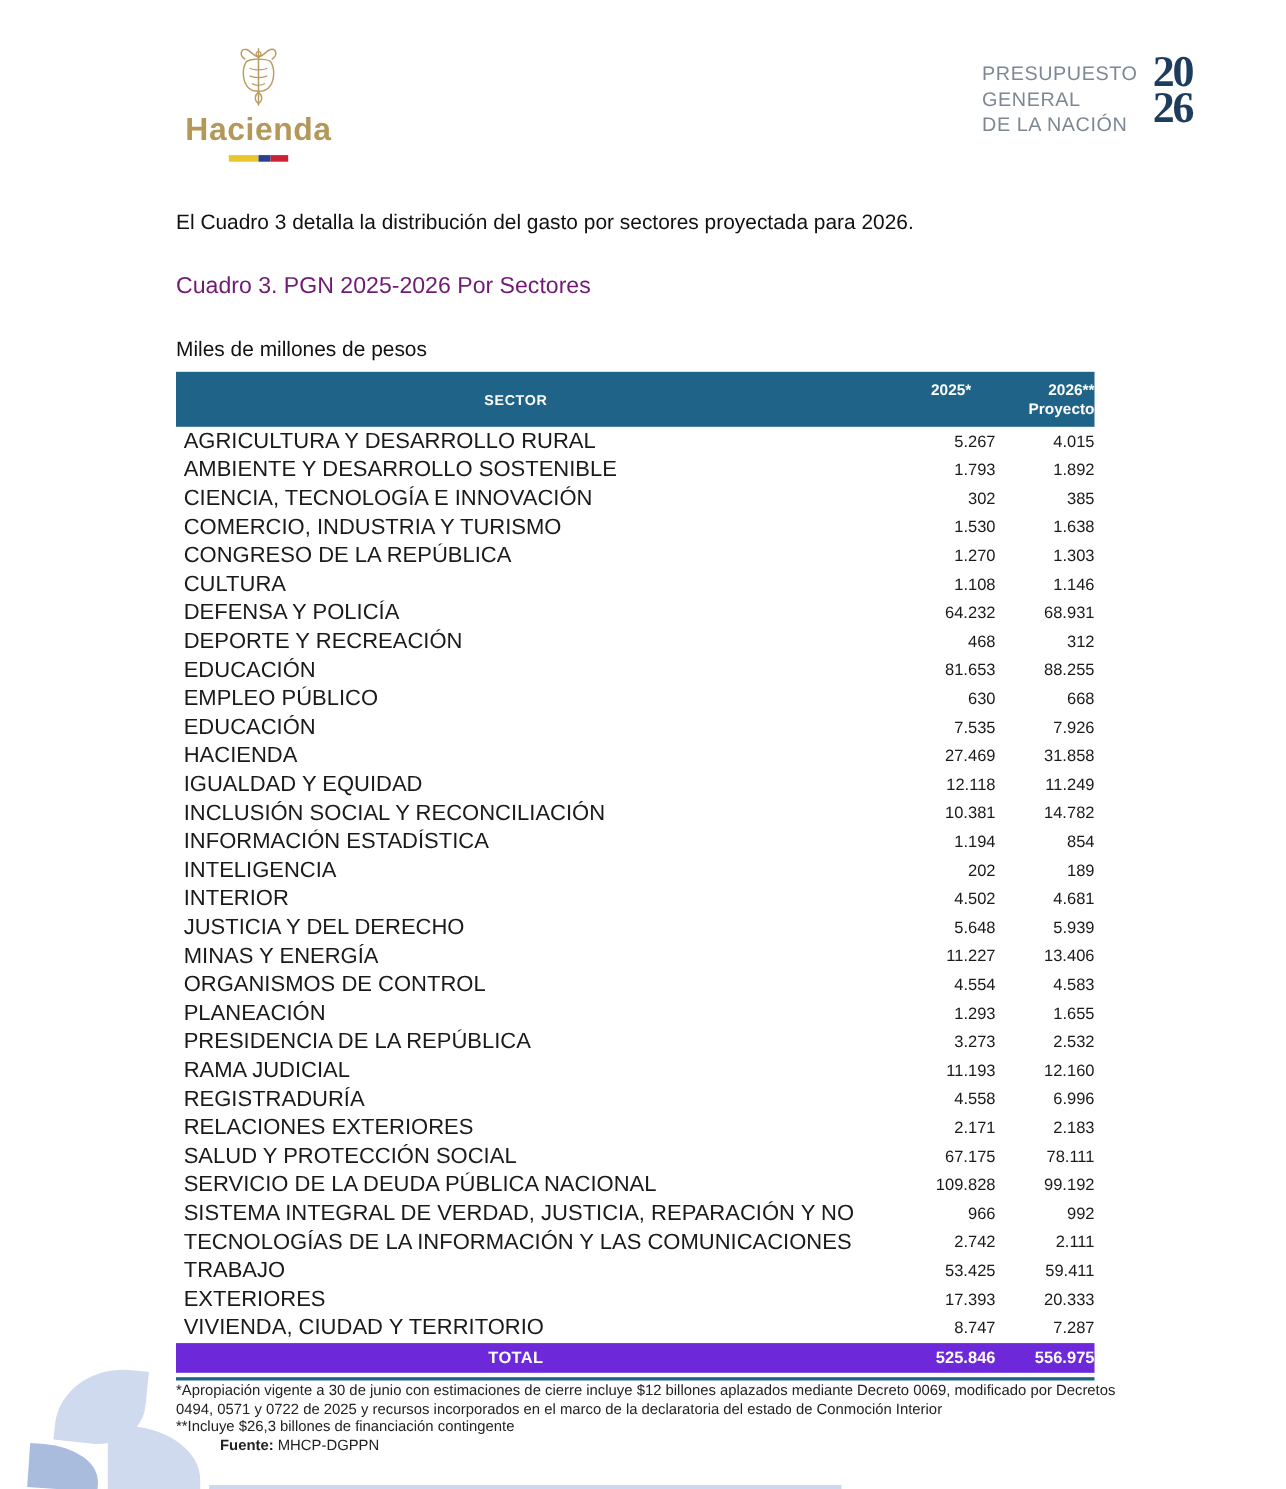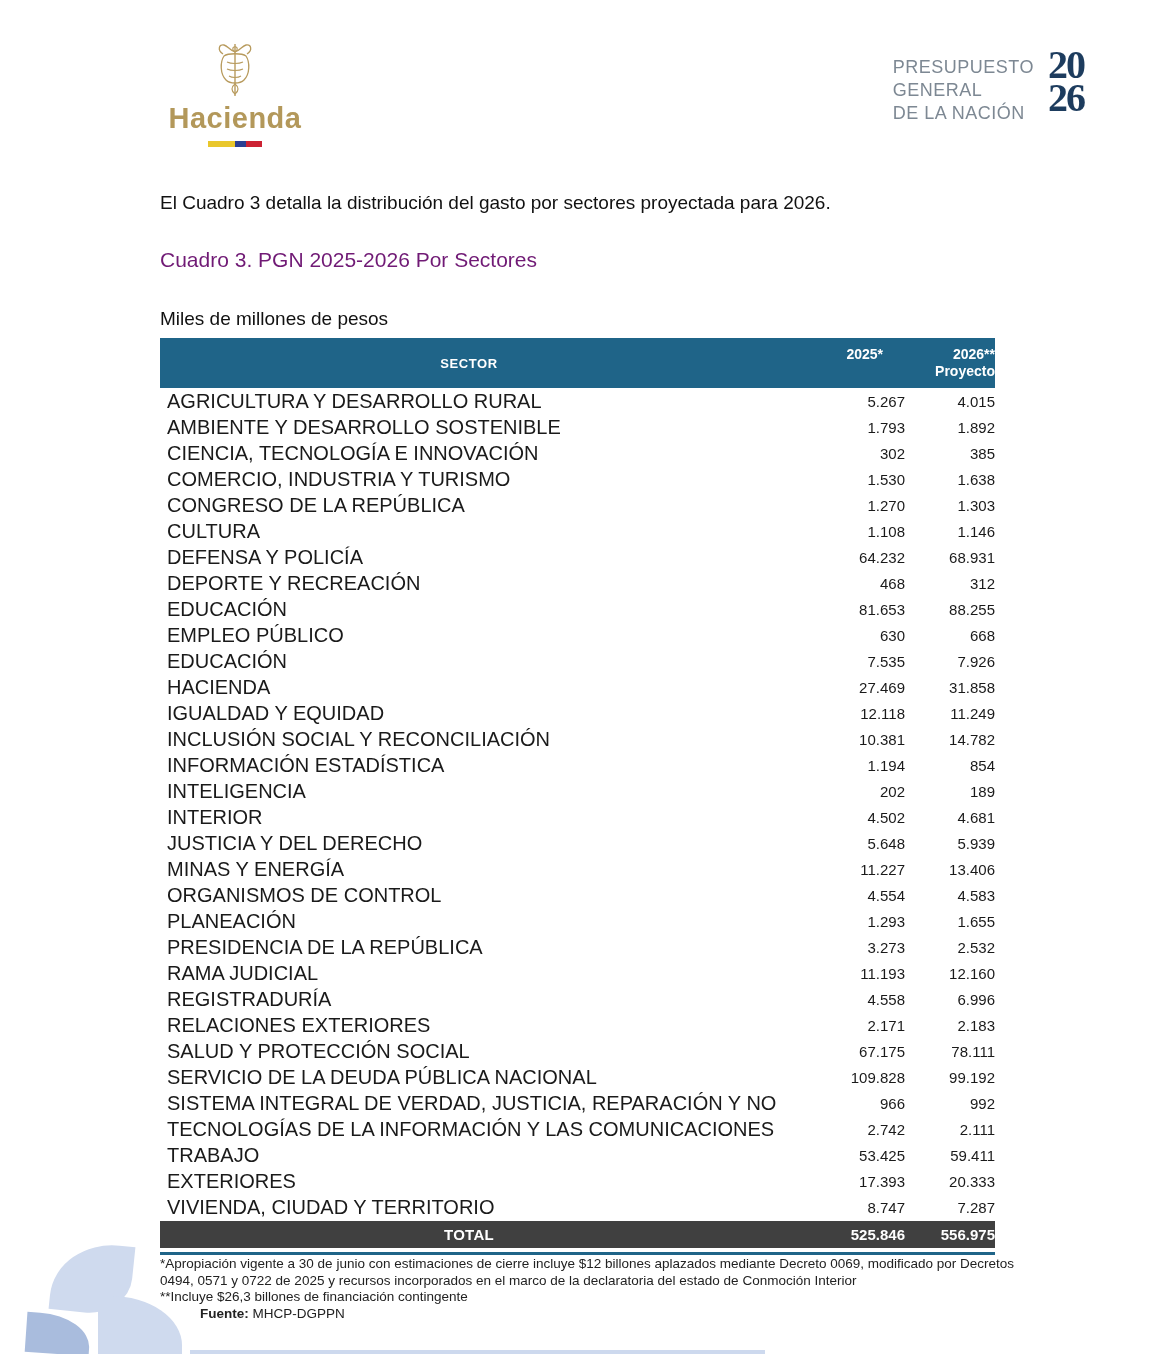--- a/index.html
+++ b/index.html
@@ -32,21 +32,21 @@
   
   .pgn-table{position:absolute;left:160px;top:338px;width:835px;padding-right:15px;}
   .thead{display:grid;grid-template-columns:618px 127px 90px;background:#1f6488;color:#fff;height:50px;text-align:center;}
   .th{display:flex;align-items:center;font-weight:bold;}
   .th-sector{justify-content:center;font-size:13px;letter-spacing:.6px;}
   .th-2025{justify-content:flex-end;align-items:flex-start;padding-top:8px;padding-right:22px;font-size:14px;}
   .th-2026{flex-direction:column;align-items:flex-end;justify-content:flex-start;padding-top:8px;font-size:14px;line-height:17px;}
   .tbody .tr{display:grid;grid-template-columns:618px 127px 90px;height:26px;align-items:center;}
   .td-sector{font-size:20px;padding-left:7px;white-space:nowrap;overflow:hidden;}
   .td-num{font-size:15px;text-align:right;}
-  .total-row{display:grid;grid-template-columns:618px 127px 90px;height:27px;align-items:center;background:#404040;color:#fff;font-weight:bold;margin-top:1px;}
+  .total-row{display:grid;grid-template-columns:618px 127px 90px;height:27px;align-items:center;background:#6d28d9;color:#fff;font-weight:bold;margin-top:1px;}
   .total-label{text-align:center;font-size:15px;letter-spacing:.3px;}
   .total-num{font-size:15px;text-align:right;}
   .table-bottom-rule{height:3px;background:#1f6488;margin-top:4px;}
 
   
   .footnotes{position:absolute;left:160px;top:1256px;width:885px;font-size:13.5px;line-height:16.5px;color:#222;}
   .fuente{margin-top:0px;}
   .fuente b{font-weight:bold;margin-left:40px;}
 
   

